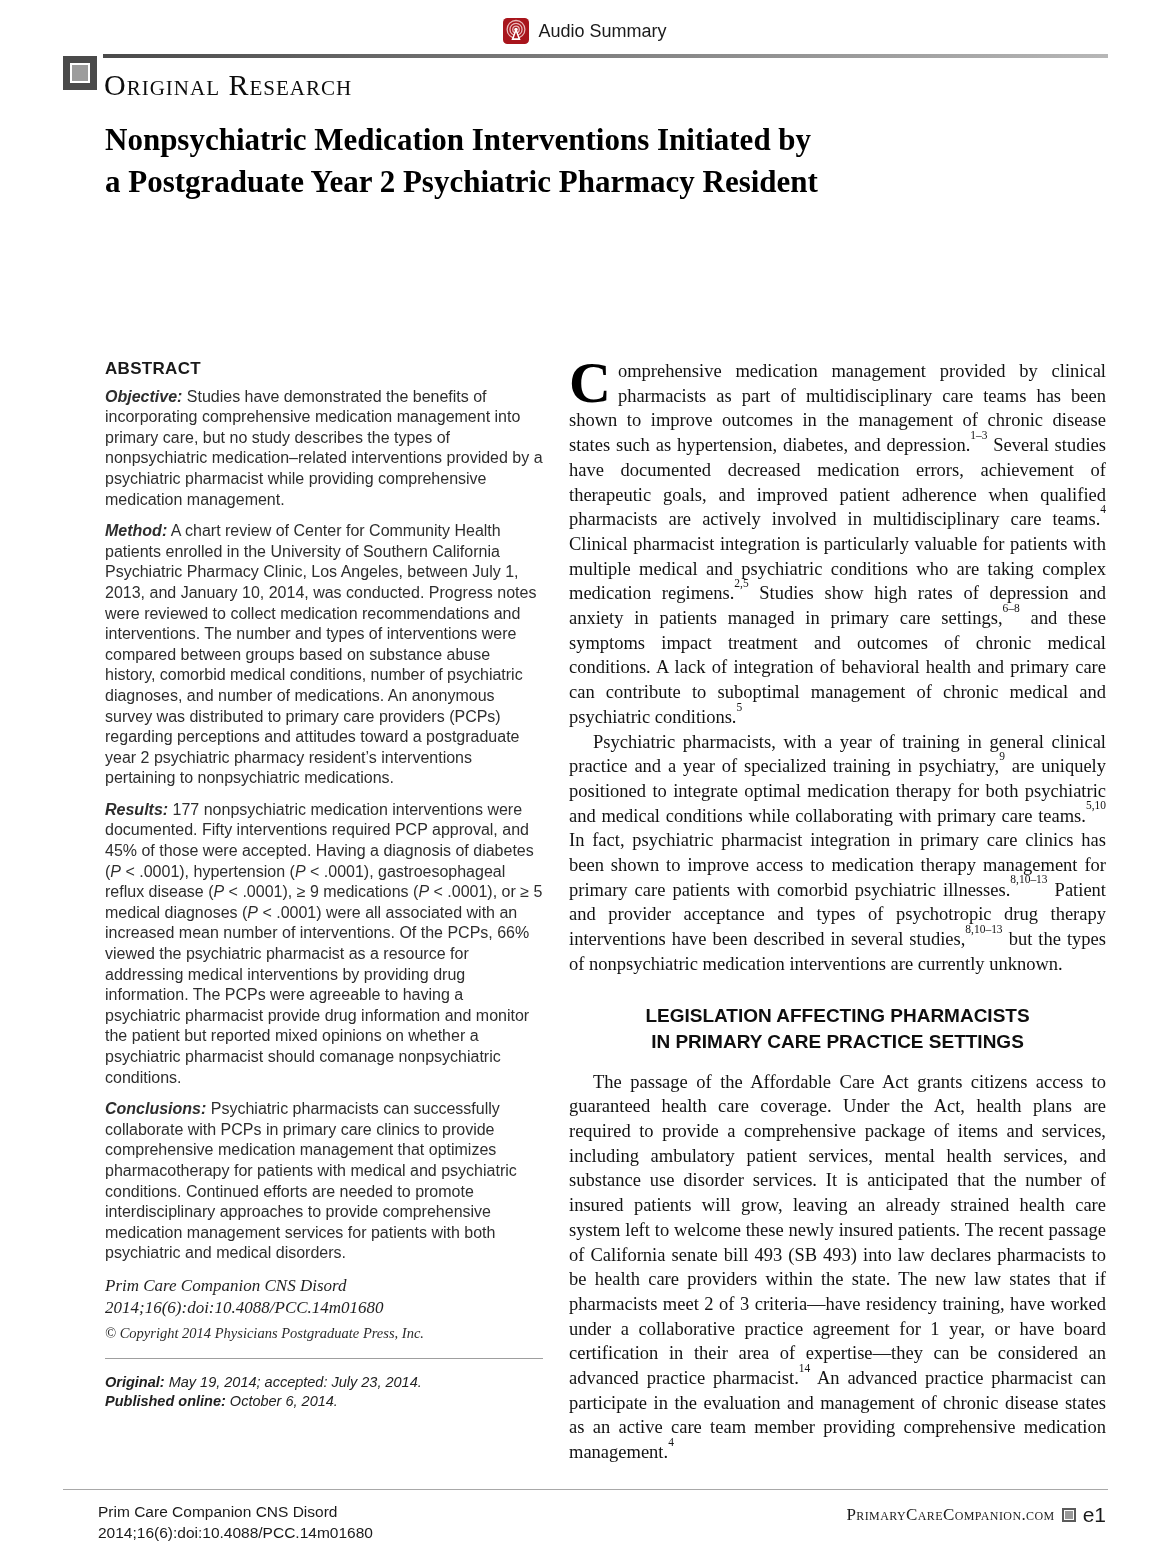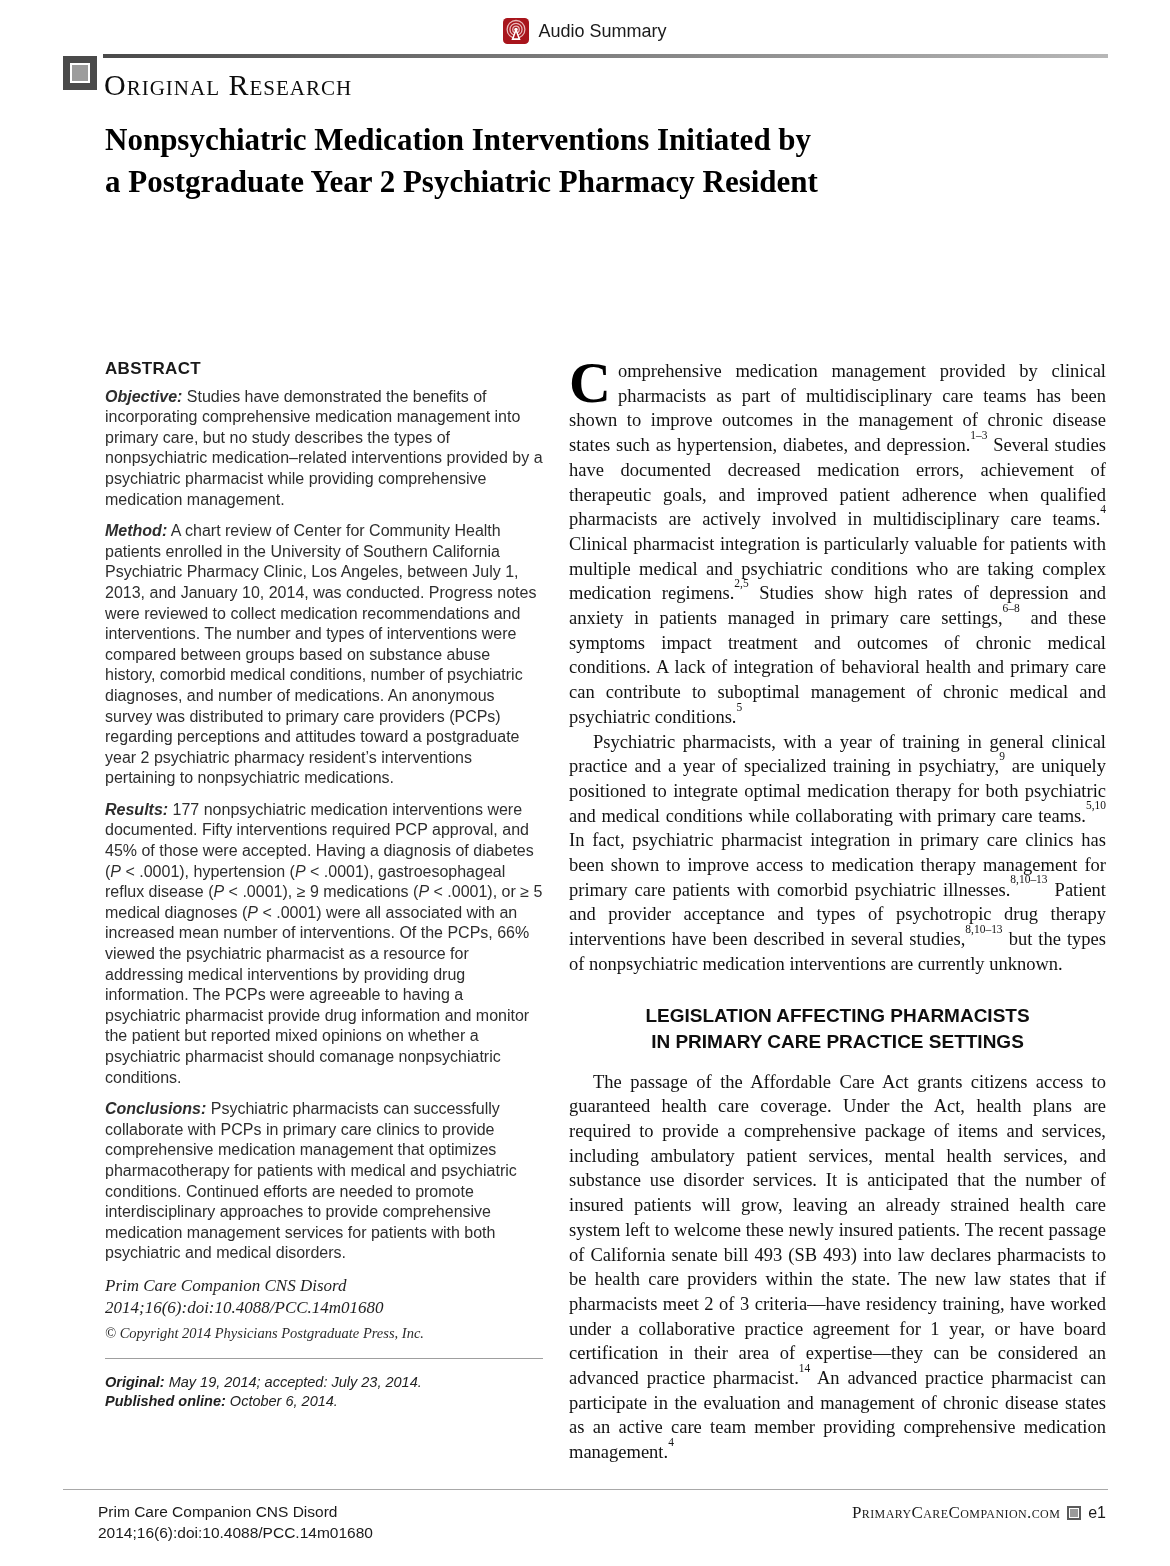--- a/index.html
+++ b/index.html
@@ -48,21 +48,21 @@
   .dropcap { float:left; font-size:58px; line-height:44px; padding:2px 7px 0 0; font-weight:bold; color:#000; }
   sup { font-size:0.62em; line-height:0; position:relative; top:-0.45em; }
   .sec-heading { font-family:"Liberation Sans", sans-serif; font-weight:bold; font-size:19px; line-height:26px; text-align:center; text-indent:0; margin:26px 0 15px 0; color:#0f0f0f; }
 
   
   .footer-rule { position:absolute; left:63px; width:1045px; top:1480px; height:1px; background:#a8a8a8; }
   .footer-left { position:absolute; left:98px; top:1492px; font-size:15.5px; line-height:21px; color:#1a1a1a; }
   .footer-right { position:absolute; right:64px; top:1494px; display:flex; align-items:center; gap:7px; }
   .footer-site { font-family:"Liberation Serif", serif; font-variant:small-caps; font-size:17px; color:#1a1a1a; letter-spacing:0.4px; }
   .footer-sq { width:14px; height:14px; border:2px solid #5a5a5a; padding:1px; background:#9a9a9a; background-clip:content-box; display:inline-block; }
-  .footer-page { font-size:16px; color:#1a1a1a; }
+  .footer-page { font-size:21px; color:#1a1a1a; }
 </style>
 </head>
 <body>
 
 <div class="page">
 
   <div class="audio-bar">
     <svg class="audio-icon" viewBox="0 0 24 24" aria-hidden="true">
       <rect width="24" height="24" rx="4" fill="#a8151c"></rect>
       <g fill="none" stroke="#e9b9ba" stroke-width="1.2">

